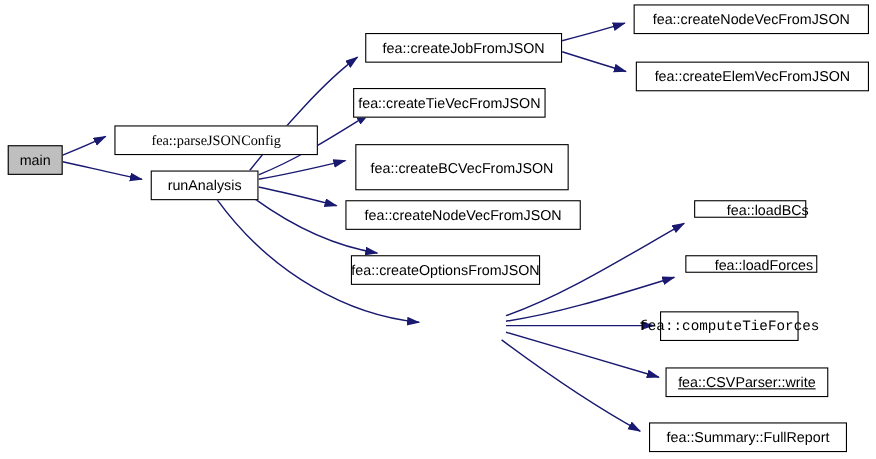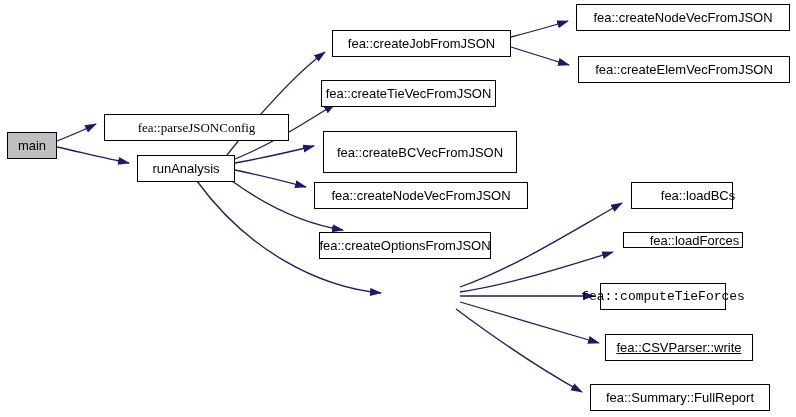--- a/index.html
+++ b/index.html
@@ -69,19 +69,19 @@
   <div class="node highlight" style="left:7px;top:132px;width:50px;height:27px;">main</div>
   <div class="node" style="left:104px;top:114px;width:185px;height:27px;font-family:Liberation Serif, serif;">fea::parseJSONConfig</div>
   <div class="node" style="left:137px;top:155px;width:98px;height:27px;">runAnalysis</div>
   <div class="node" style="left:332px;top:30px;width:179px;height:27px;">fea::createJobFromJSON</div>
   <div class="node" style="left:576px;top:4px;width:214px;height:27px;">fea::createNodeVecFromJSON</div>
   <div class="node" style="left:578px;top:56px;width:212px;height:27px;">fea::createElemVecFromJSON</div>
   <div class="node" style="left:321px;top:80px;width:175px;height:27px;">fea::createTieVecFromJSON</div>
   <div class="node" style="left:323px;top:131px;width:194px;height:42px;">fea::createBCVecFromJSON</div>
   <div class="node" style="left:314px;top:182px;width:214px;height:27px;">fea::createNodeVecFromJSON</div>
   <div class="node" style="left:319px;top:232px;width:172px;height:27px;">fea::createOptionsFromJSON</div>
-  <div class="node" style="left:631px;top:182px;width:102px;height:27px;padding-left:32px;">fea::loadBCs</div>
+  <div class="node" style="left:631px;top:182px;width:102px;height:16px;padding-left:32px;">fea::loadBCs</div>
   <div class="node" style="left:623px;top:232px;width:120px;height:16px;padding-left:23px;">fea::loadForces</div>
   <div class="node" style="left:600px;top:283px;width:126px;height:27px;font-family:Liberation Mono, monospace;">fea::computeTieForces</div>
   <div class="node" style="left:605px;top:334px;width:148px;height:27px;text-decoration:underline;">fea::CSVParser::write</div>
   <div class="node" style="left:590px;top:384px;width:180px;height:27px;">fea::Summary::FullReport</div>
 
 </div>
 
 </body></html>

